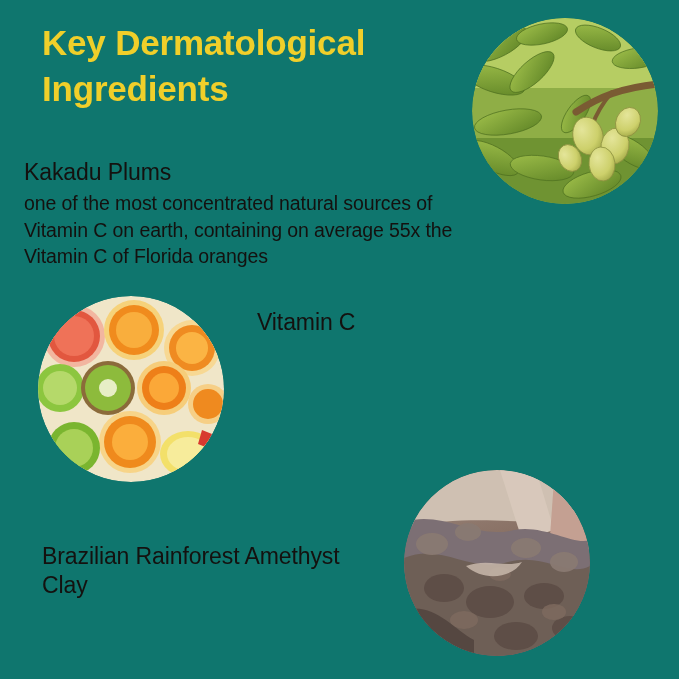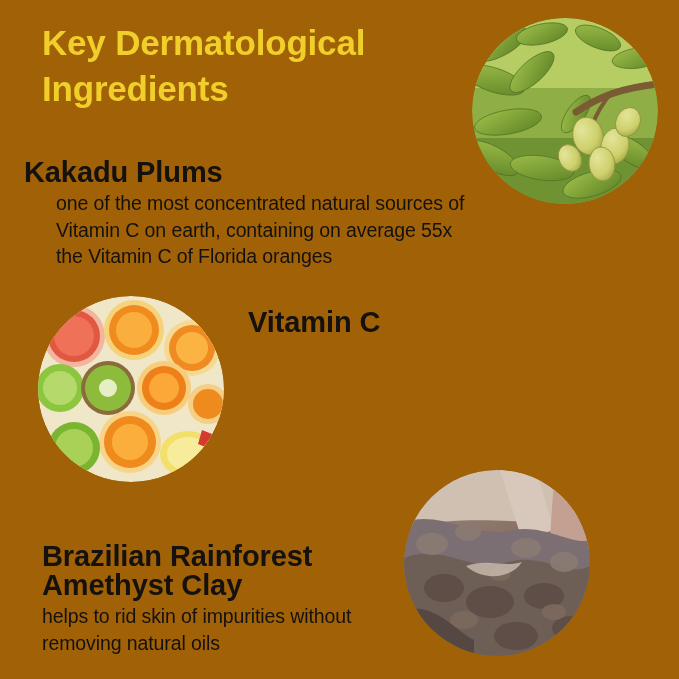--- a/index.html
+++ b/index.html
@@ -10,65 +10,65 @@
     width: 679px;
     height: 679px;
     background: #f4f3f1;
     font-family: "Liberation Sans", sans-serif;
     overflow: hidden;
   }
   .page {
     position: relative;
     width: 679px;
     height: 679px;
-    background: #a16207;
+    background: #0f766e;
   }
 
   
   .title {
     position: absolute;
     left: 42px;
     top: 20px;
     width: 440px;
     font-size: 35px;
     line-height: 46px;
     font-weight: 700;
     color: #f0cf2a;
     letter-spacing: -0.2px;
   }
 
   
   .block-heading {
-    font-size: 29px;
-    font-weight: 700;
+    font-size: 23px;
+    font-weight: 400;
     color: #14110f;
     line-height: 29px;
     letter-spacing: -0.1px;
   }
   .block-body {
     font-size: 19.5px;
     font-weight: 400;
     color: #14110f;
     line-height: 26.5px;
     letter-spacing: -0.1px;
   }
 
   
   .sec1 {
     position: absolute;
     left: 24px;
     top: 158px;
     width: 460px;
   }
-  .sec1 .block-body { margin-top: 3px; margin-left: 32px; }
+  .sec1 .block-body { margin-top: 3px; }
 
   
   .sec2 {
     position: absolute;
-    left: 248px;
+    left: 257px;
     top: 308px;
     width: 400px;
   }
   .sec2 .block-body { margin-top: 3px; }
 
   
   .sec3 {
     position: absolute;
     left: 42px;
     top: 542px;
@@ -270,16 +270,15 @@
 
         <path d="M62 96 C 84 88, 100 98, 118 92 C 108 108, 80 112, 62 96 Z" fill="#cdbdb0" opacity="0.8"></path>
 
         <path d="M0 140 C 30 132, 48 158, 70 170 L70 186 L0 186 Z" fill="#554741"></path>
       </g>
     </svg>
   </div>
 
   <div class="sec3">
     <div class="block-heading">Brazilian Rainforest Amethyst Clay</div>
-    <div class="block-body">helps to rid skin of impurities without removing natural oils</div>
   </div>
 
 </div>
 
 </body></html>

